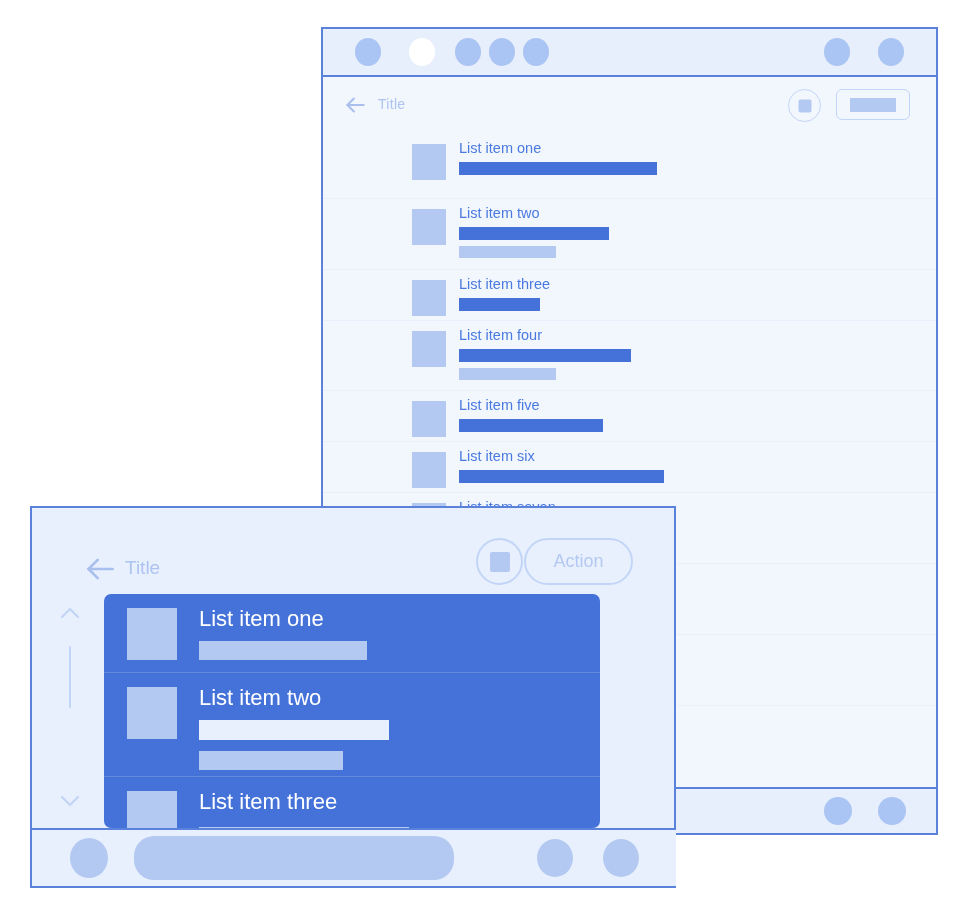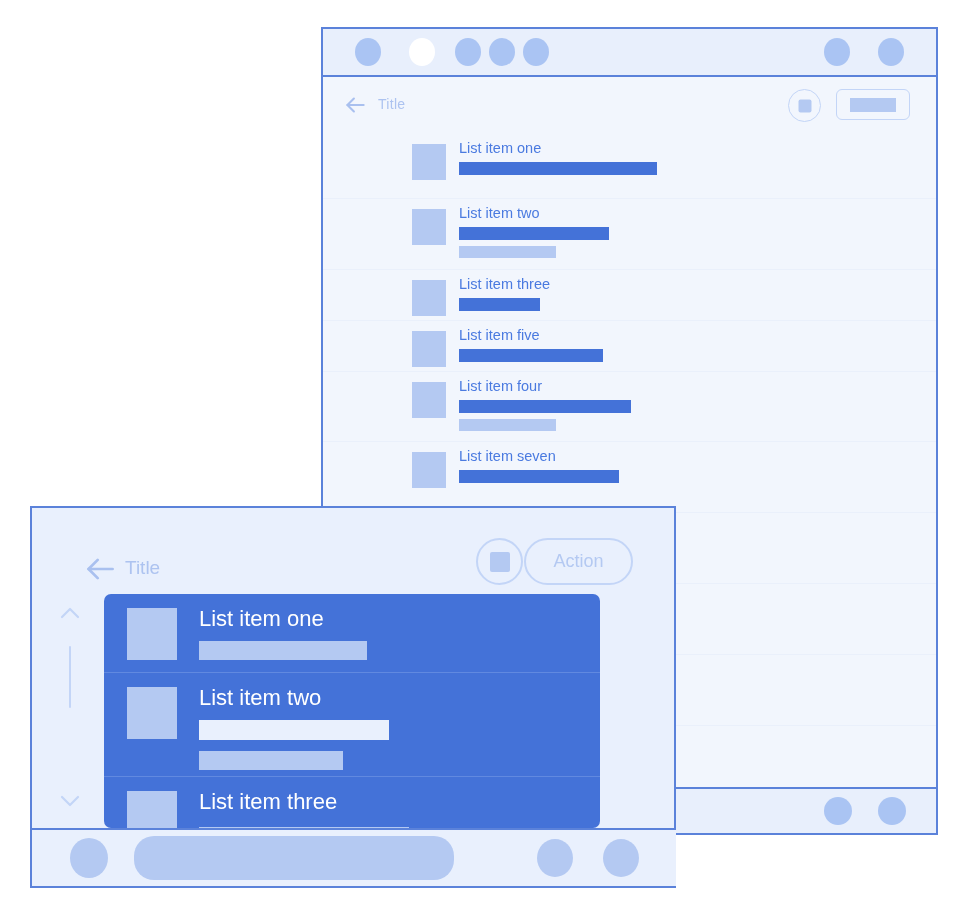--- a/index.html
+++ b/index.html
@@ -246,30 +246,35 @@
         <div class="bg-thumb"></div>
         <div class="bg-label">List item two</div>
         <div class="bg-bar-primary" style="width:150px;"></div>
         <div class="bg-bar-secondary" style="width:97px;"></div>
       </div>
       <div class="bg-row" style="height:51px;">
         <div class="bg-thumb"></div>
         <div class="bg-label">List item three</div>
         <div class="bg-bar-primary" style="width:81px;"></div>
       </div>
-      <div class="bg-row" style="height:51px;">
-        <div class="bg-thumb"></div>
-        <div class="bg-label">List item five</div>
-        <div class="bg-bar-primary" style="width:144px;"></div>
-      </div>
       <div class="bg-row" style="height:70px;">
         <div class="bg-thumb"></div>
         <div class="bg-label">List item four</div>
         <div class="bg-bar-primary" style="width:172px;"></div>
         <div class="bg-bar-secondary" style="width:97px;"></div>
+      </div>
+      <div class="bg-row" style="height:51px;">
+        <div class="bg-thumb"></div>
+        <div class="bg-label">List item five</div>
+        <div class="bg-bar-primary" style="width:144px;"></div>
+      </div>
+      <div class="bg-row" style="height:51px;">
+        <div class="bg-thumb"></div>
+        <div class="bg-label">List item six</div>
+        <div class="bg-bar-primary" style="width:205px;"></div>
       </div>
       <div class="bg-row" style="height:71px;">
         <div class="bg-thumb"></div>
         <div class="bg-label">List item seven</div>
         <div class="bg-bar-primary" style="width:160px;"></div>
       </div>
       <div class="bg-row" style="height:71px;">
         <div class="bg-thumb"></div>
         <div class="bg-label">List item eight</div>
         <div class="bg-bar-primary" style="width:190px;"></div>

